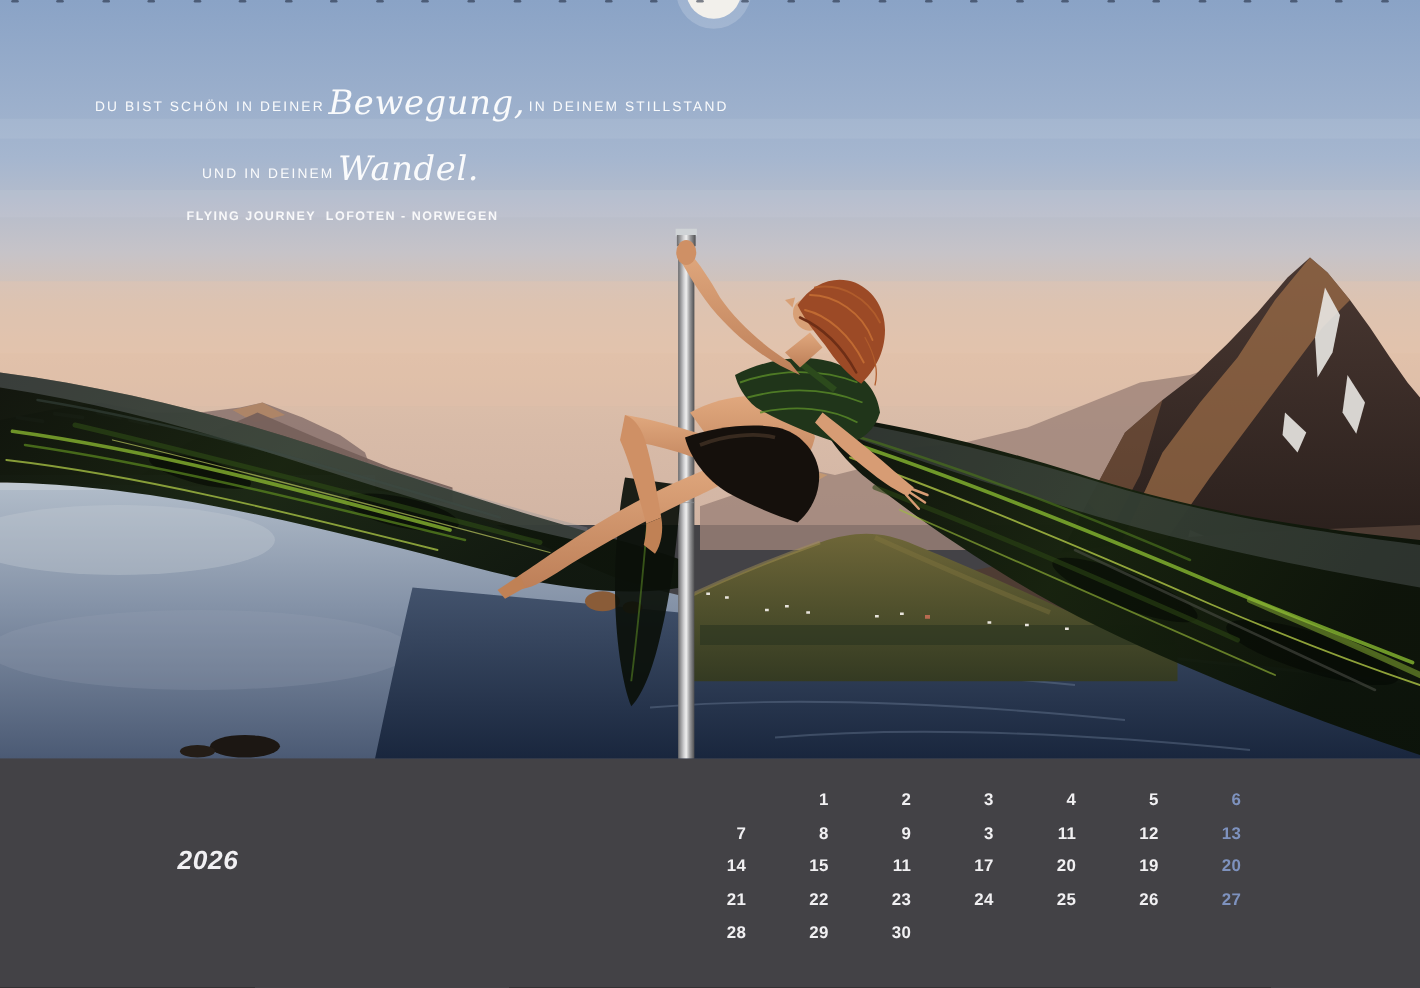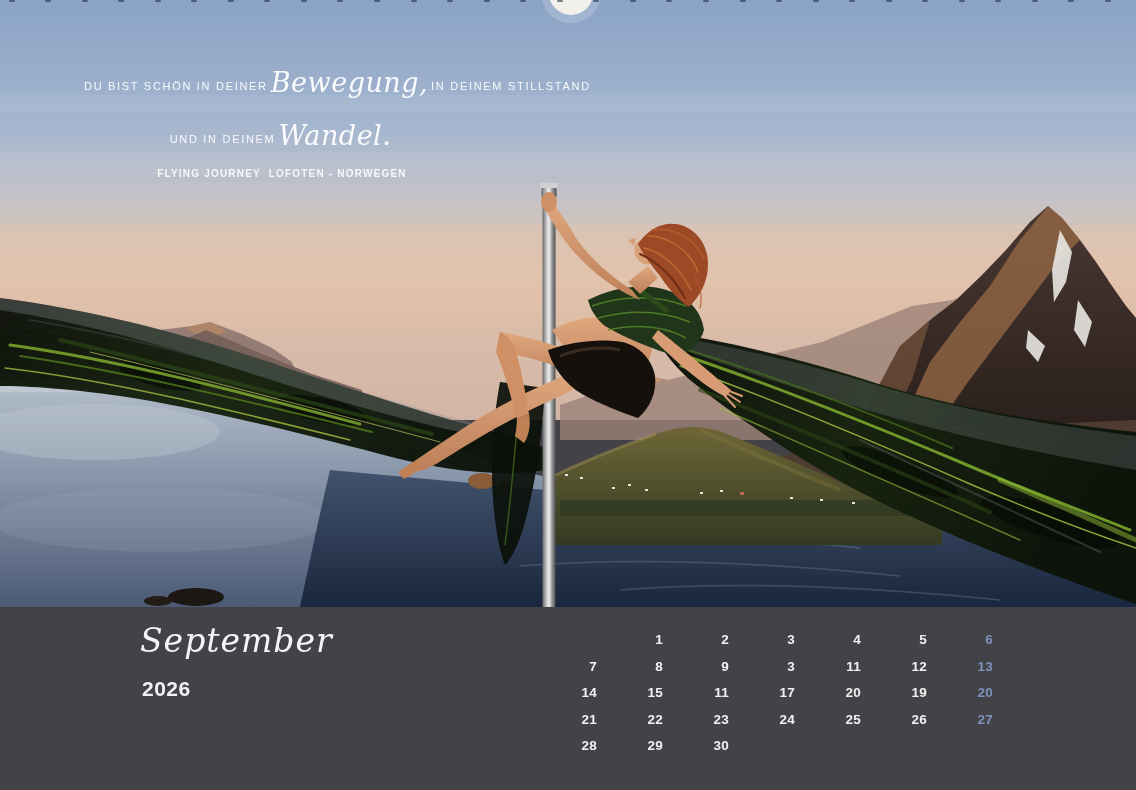--- a/index.html
+++ b/index.html
@@ -5,31 +5,31 @@
   html,body{margin:0;padding:0;background:#222;}
   .page{position:relative;width:1136px;height:790px;overflow:hidden;
         font-family:"Liberation Sans",sans-serif;background:#434246;}
   
   .photo{position:absolute;left:0;top:0;width:1136px;height:607px;overflow:hidden;}
   .photo svg{position:absolute;left:0;top:0;}
   
   .binding{position:absolute;left:0;top:0;width:1136px;height:4px;}
   .binding .tick{position:absolute;top:0;width:6px;height:2px;background:rgba(25,35,55,.55);border-radius:1px;}
   
-  .quote{position:absolute;left:84px;top:66px;width:396px;text-align:center;color:rgba(255,255,255,.94);}
+  .quote{position:absolute;left:76px;top:66px;width:396px;text-align:center;color:rgba(255,255,255,.94);}
   .qline{font-size:11px;letter-spacing:1.7px;line-height:30px;white-space:nowrap;}
   .qline .script{font-family:"DejaVu Serif",serif;font-style:italic;font-size:27px;
                  letter-spacing:.5px;text-transform:none;position:relative;top:2px;padding:0 3px;}
   .qline2{margin-top:18px;}
   .qcredit{margin-top:14px;font-size:10px;font-weight:bold;letter-spacing:1.2px;white-space:pre;opacity:.95;}
   
   .calbar{position:absolute;left:0;top:607px;width:1136px;height:183px;background:var(--cal-bg,#434246);}
   .month{position:absolute;left:140px;top:14px;color:#f5f4f6;
          font-family:"DejaVu Serif",serif;font-style:italic;font-size:33px;letter-spacing:1px;}
-  .year{position:absolute;left:142px;top:70px;color:#f1f0f3;font-size:21px;font-weight:bold;letter-spacing:.5px;}
+  .year{position:absolute;left:142px;top:70px;color:#f1f0f3;font-size:21px;font-weight:bold;letter-spacing:.5px;font-style:italic;}
   .cal-grid{position:absolute;left:531px;top:20px;display:grid;
             grid-template-columns:repeat(7,66px);grid-auto-rows:26.6px;}
   .day{text-align:right;font-size:13.5px;font-weight:bold;line-height:26.6px;
        color:var(--weekday-color,#f1f0f2);letter-spacing:.3px;}
   .day.sun{color:var(--sunday-color,#7e92be);}
 </style>
 </head>
 <body>
 
 <div class="page" style="--cal-bg: #434246; --weekday-color: #f1f0f2; --sunday-color: #7e92be;">
@@ -285,21 +285,20 @@
       </div>
 
     <div class="quote">
       <div class="qline"><span>DU BIST SCHÖN IN DEINER</span><span class="script">Bewegung,</span><span>IN DEINEM STILLSTAND</span></div>
       <div class="qline qline2"><span>UND IN DEINEM</span><span class="script">Wandel.</span></div>
       <div class="qcredit">FLYING JOURNEY  LOFOTEN - NORWEGEN</div>
     </div>
   </div>
 
   <div class="calbar">
-    <div class="month">September</div>
     <div class="year">2026</div>
     <div class="cal-grid">
       <div class="day"></div>
       <div class="day">1</div>
       <div class="day">2</div>
       <div class="day">3</div>
       <div class="day">4</div>
       <div class="day">5</div>
       <div class="day sun">6</div>
       <div class="day">7</div>

